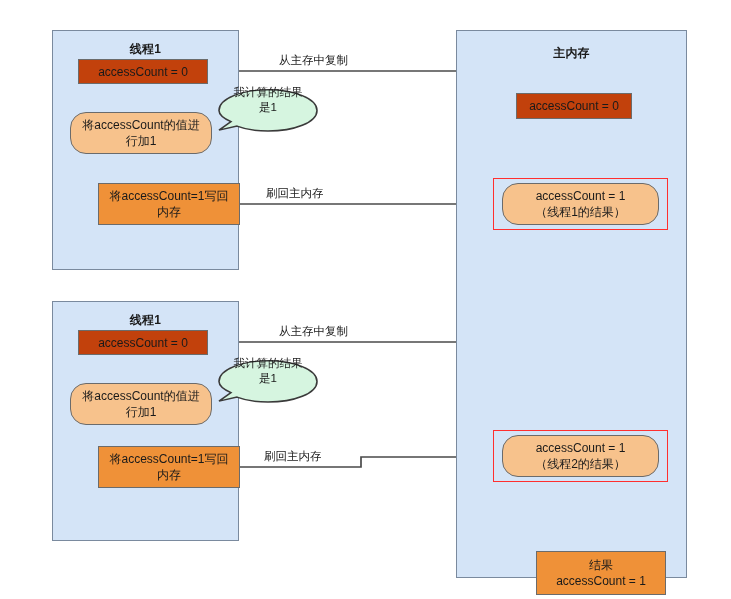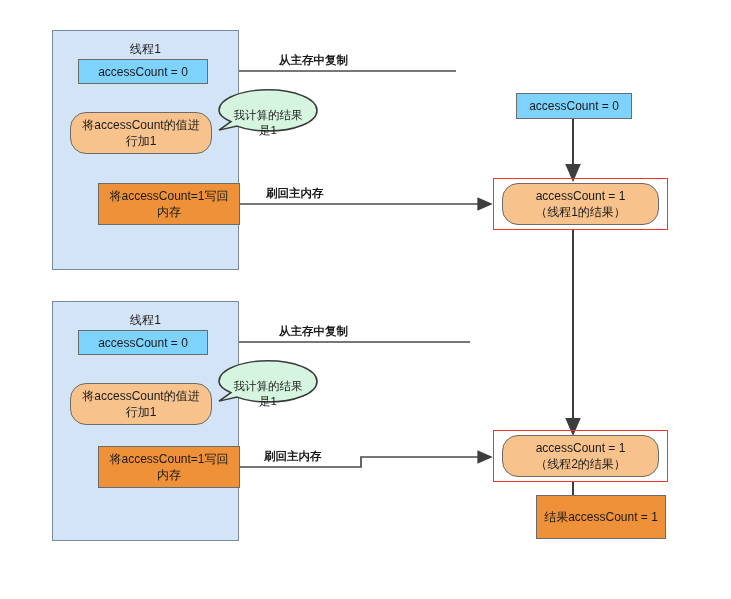--- a/index.html
+++ b/index.html
@@ -15,67 +15,67 @@
     position:absolute;
     background:#d4e4f7;
     border:1.5px solid #7a8a9e;
     box-sizing:border-box;
   }
   .panel-title{
     position:absolute;
     width:100%;
     text-align:center;
     font-size:12px;
-    font-weight:normal;
+    font-weight:bold;
     color:#1a1a1a;
     letter-spacing:0.2px;
   }
 
   
   .box{
     position:absolute;
     box-sizing:border-box;
     border:1.2px solid #6b6b6b;
     display:flex;
     align-items:center;
     justify-content:center;
     text-align:center;
     font-size:12px;
     line-height:16px;
     color:#1a1a1a;
     padding:2px 4px;
   }
-  .box-light{background:#7dd3fc;}
+  .box-light{background:#c2410c;}
   .box-mid{background:#f7c28c;border-radius:16px;}
   .box-dark{background:#ef9138;margin-left:28px;}
 
   .redwrap{
     position:absolute;
     box-sizing:border-box;
     border:1.6px solid #ff2f2f;
     background:transparent;
   }
 
   
   #wires{position:absolute;left:0;top:0;width:731px;height:599px;pointer-events:none;}
 
   
   .edge-label{
     position:absolute;
     font-size:11.5px;
-    font-weight:bold;
+    font-weight:normal;
     color:#1a1a1a;
     white-space:nowrap;
   }
 
   
   .bubble{
     position:absolute;
     display:flex;
-    align-items:flex-end;
+    align-items:flex-start;
     justify-content:center;
     text-align:center;
     font-size:11.5px;
     line-height:15px;
     color:#1a1a1a;
     box-sizing:border-box;
     padding-bottom:2px;
   }
   .bubble span{position:relative;z-index:2;}
   .bubble-shape{position:absolute;left:0;top:0;width:100%;height:100%;z-index:1;}
@@ -100,36 +100,39 @@
 
     <path d="M573,230 L573,434" stroke="#3d3d3d" stroke-width="2" fill="none" marker-end="url(#ah)"></path>
 
     <path d="M573,482 L573,521" stroke="#3d3d3d" stroke-width="2" fill="none" marker-end="url(#ah)"></path>
 
     <path d="M470,342 L209,342" stroke="#4a4a4a" stroke-width="1.7" fill="none" marker-end="url(#ah)"></path>
 
     <path d="M212,467 L361,467 L361,457 L491,457" stroke="#4a4a4a" stroke-width="1.7" fill="none" marker-end="url(#ah)"></path>
   </svg>
 
+  <div class="panel" style="left:456px;top:30px;width:231px;height:548px;">
+    <div class="panel-title" style="top:14px;">主内存</div>
+  </div>
 
   <div class="box box-light" style="left:516px;top:93px;width:116px;height:26px;">accessCount = 0</div>
 
   <div class="redwrap" style="left:493px;top:178px;width:175px;height:52px;"></div>
   <div class="box box-mid" style="left:502px;top:183px;width:157px;height:42px;flex-direction:column;">
     <span>accessCount = 1</span>
     <span>（线程1的结果）</span>
   </div>
 
   <div class="redwrap" style="left:493px;top:430px;width:175px;height:52px;"></div>
   <div class="box box-mid" style="left:502px;top:435px;width:157px;height:42px;flex-direction:column;">
     <span>accessCount = 1</span>
     <span>（线程2的结果）</span>
   </div>
 
-  <div class="box box-dark" style="left:508px;top:495px;width:130px;height:44px;flex-direction:row;">
+  <div class="box box-dark" style="left:508px;top:551px;width:130px;height:44px;flex-direction:column;">
     <span>结果</span>
     <span>accessCount = 1</span>
   </div>
 
   <div class="panel" style="left:52px;top:30px;width:187px;height:240px;">
     <div class="panel-title" style="top:10px;">线程1</div>
   </div>
 
   <div class="box box-light" style="left:78px;top:59px;width:130px;height:25px;">accessCount = 0</div>
 

